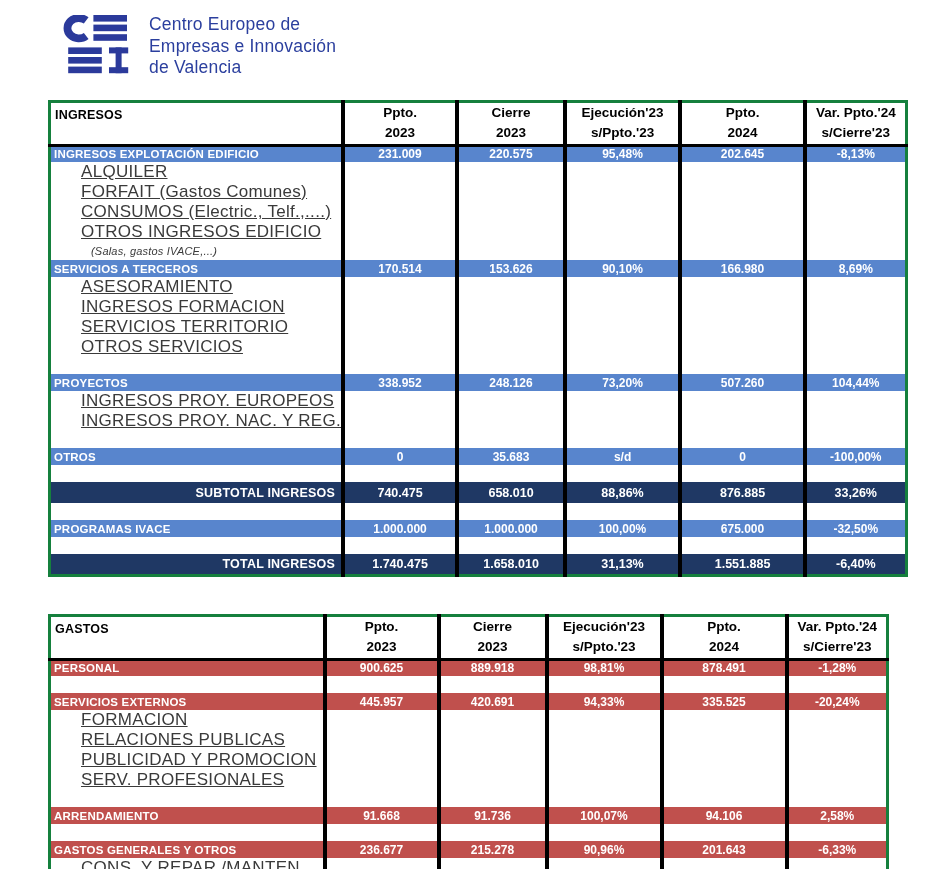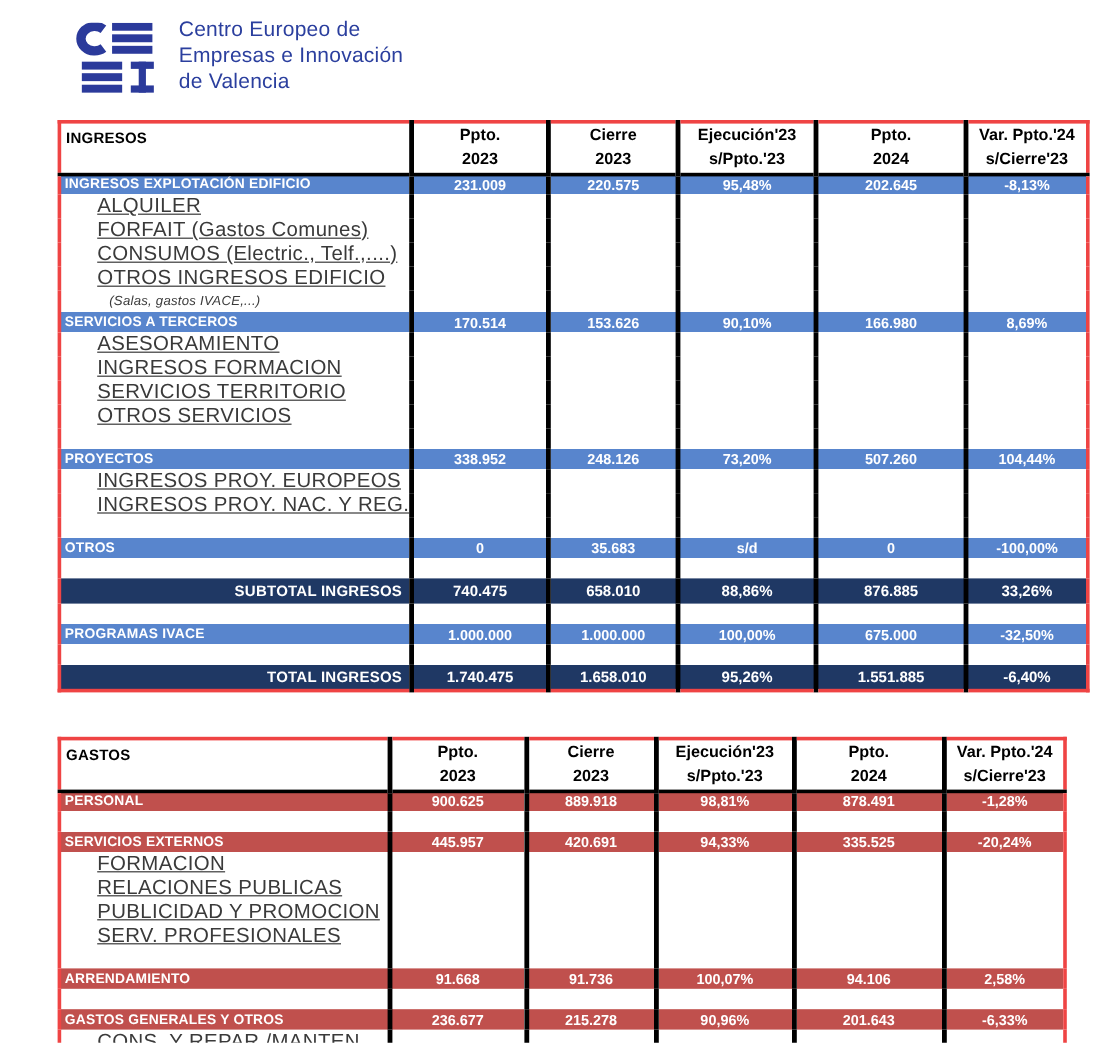--- a/index.html
+++ b/index.html
@@ -2,31 +2,31 @@
 <html><head>
 <meta charset="utf-8">
 <style>
   * { margin:0; padding:0; box-sizing:border-box; }
   html,body { background:#ffffff; }
   body {
     width:933px; height:869px; overflow:hidden; position:relative;
     font-family:"Liberation Sans", sans-serif;
   }
   
-  .logo-row { display:flex; align-items:flex-end; margin:12px 0 0 57px; }
+  .logo-row { display:flex; align-items:center; margin:12px 0 0 57px; }
   .logo-mark { width:80px; height:60px; flex:0 0 auto; }
   .logo-text {
     margin-left:12px; margin-top:2px;
     font-size:17.5px; line-height:21.5px; font-weight:500;
     letter-spacing:0.2px; white-space:pre-line;
   }
   
   table.fin-table {
     border-collapse:collapse; table-layout:fixed;
-    margin-left:48px; border:3px solid #ef4444;
+    margin-left:48px; border:3px solid #15803d;
     font-family:"Liberation Sans", sans-serif;
   }
   table.t1 { margin-top:21px; }
   table.t2 { margin-top:37px;border-radius:26px; }
   .fin-table th, .fin-table td {
     padding:0; overflow:hidden; white-space:nowrap; vertical-align:middle;
   }
   .fin-table thead th {
     border-bottom:3px solid #000;
     font-weight:bold; font-size:13.5px; color:#000;
@@ -274,21 +274,21 @@
           <td class="val"></td>
           <td class="val"></td>
           <td class="val"></td>
           <td class="val"></td>
           <td class="val"></td>
         </tr>
         <tr class="r-total">
           <td class="lbl">TOTAL INGRESOS</td>
           <td class="val">1.740.475</td>
           <td class="val">1.658.010</td>
-          <td class="val">95,26%</td>
+          <td class="val">31,13%</td>
           <td class="val">1.551.885</td>
           <td class="val">-6,40%</td>
         </tr>
       </tbody>
     </table>
     <table class="fin-table t2" style="--accent: #C0504D; --totalbg: #1F3864;">
       <colgroup>
         <col style="width: 275px;">
         <col style="width: 114px;">
         <col style="width: 108px;">

